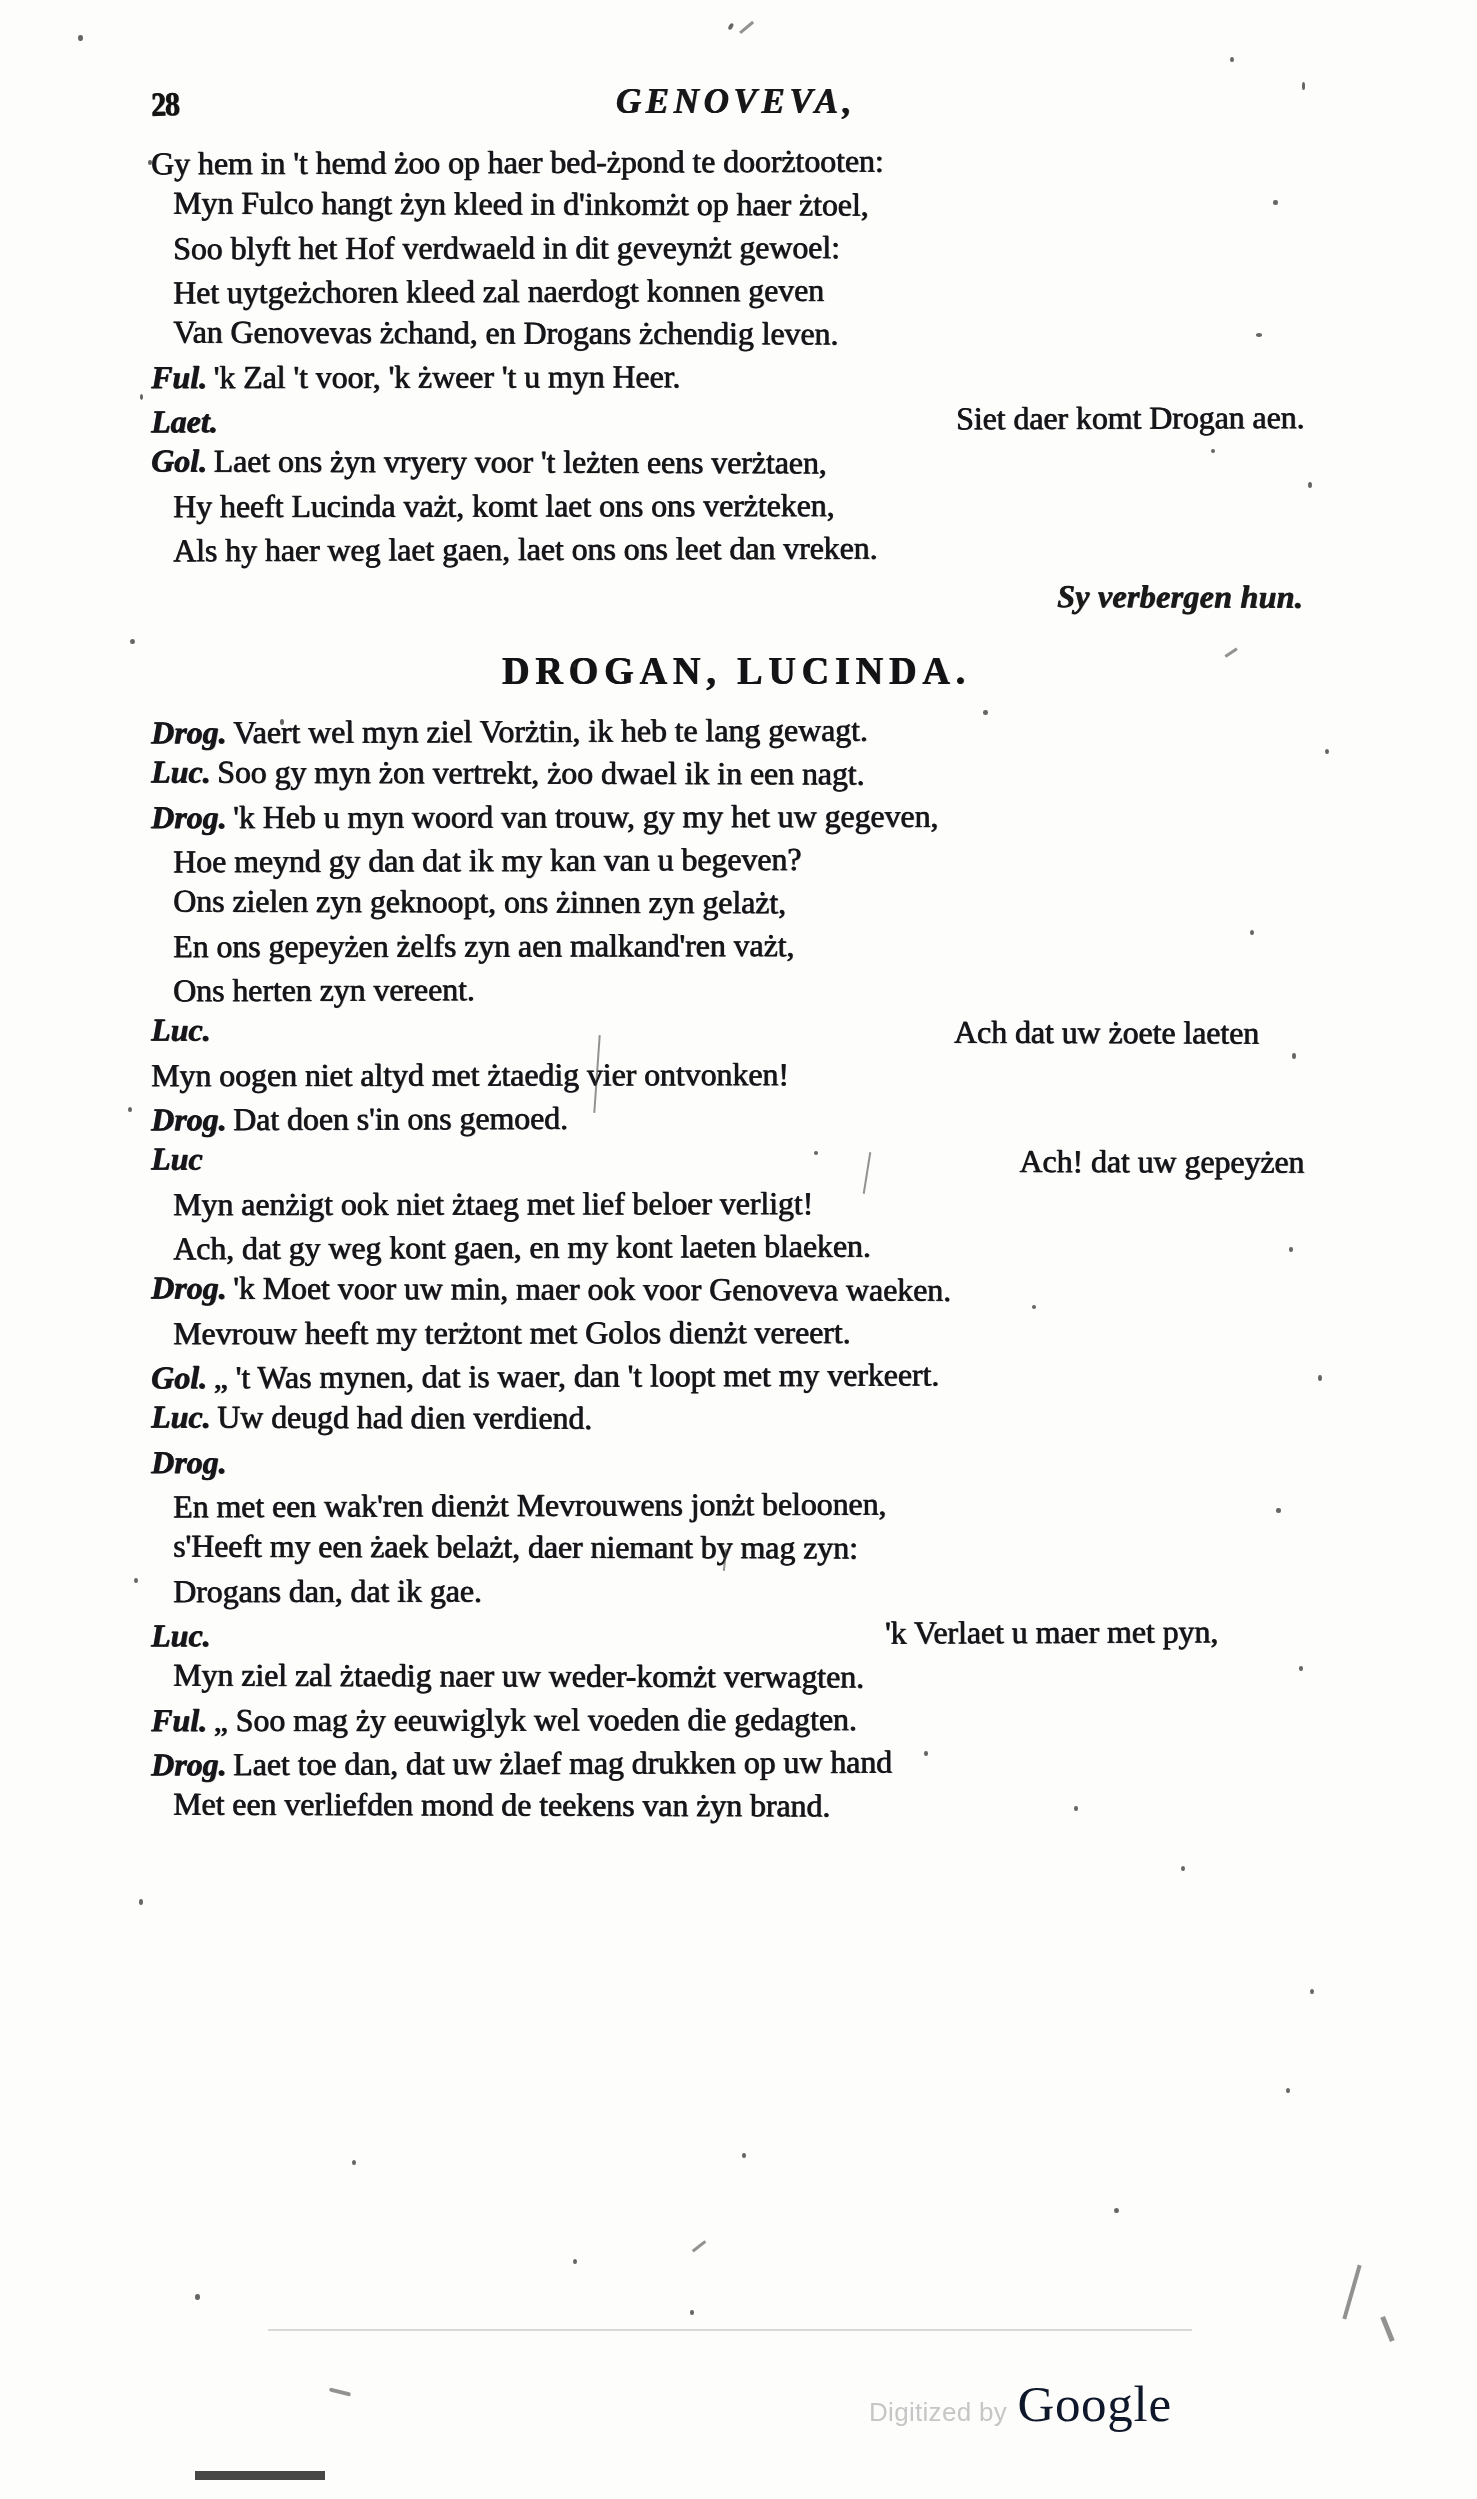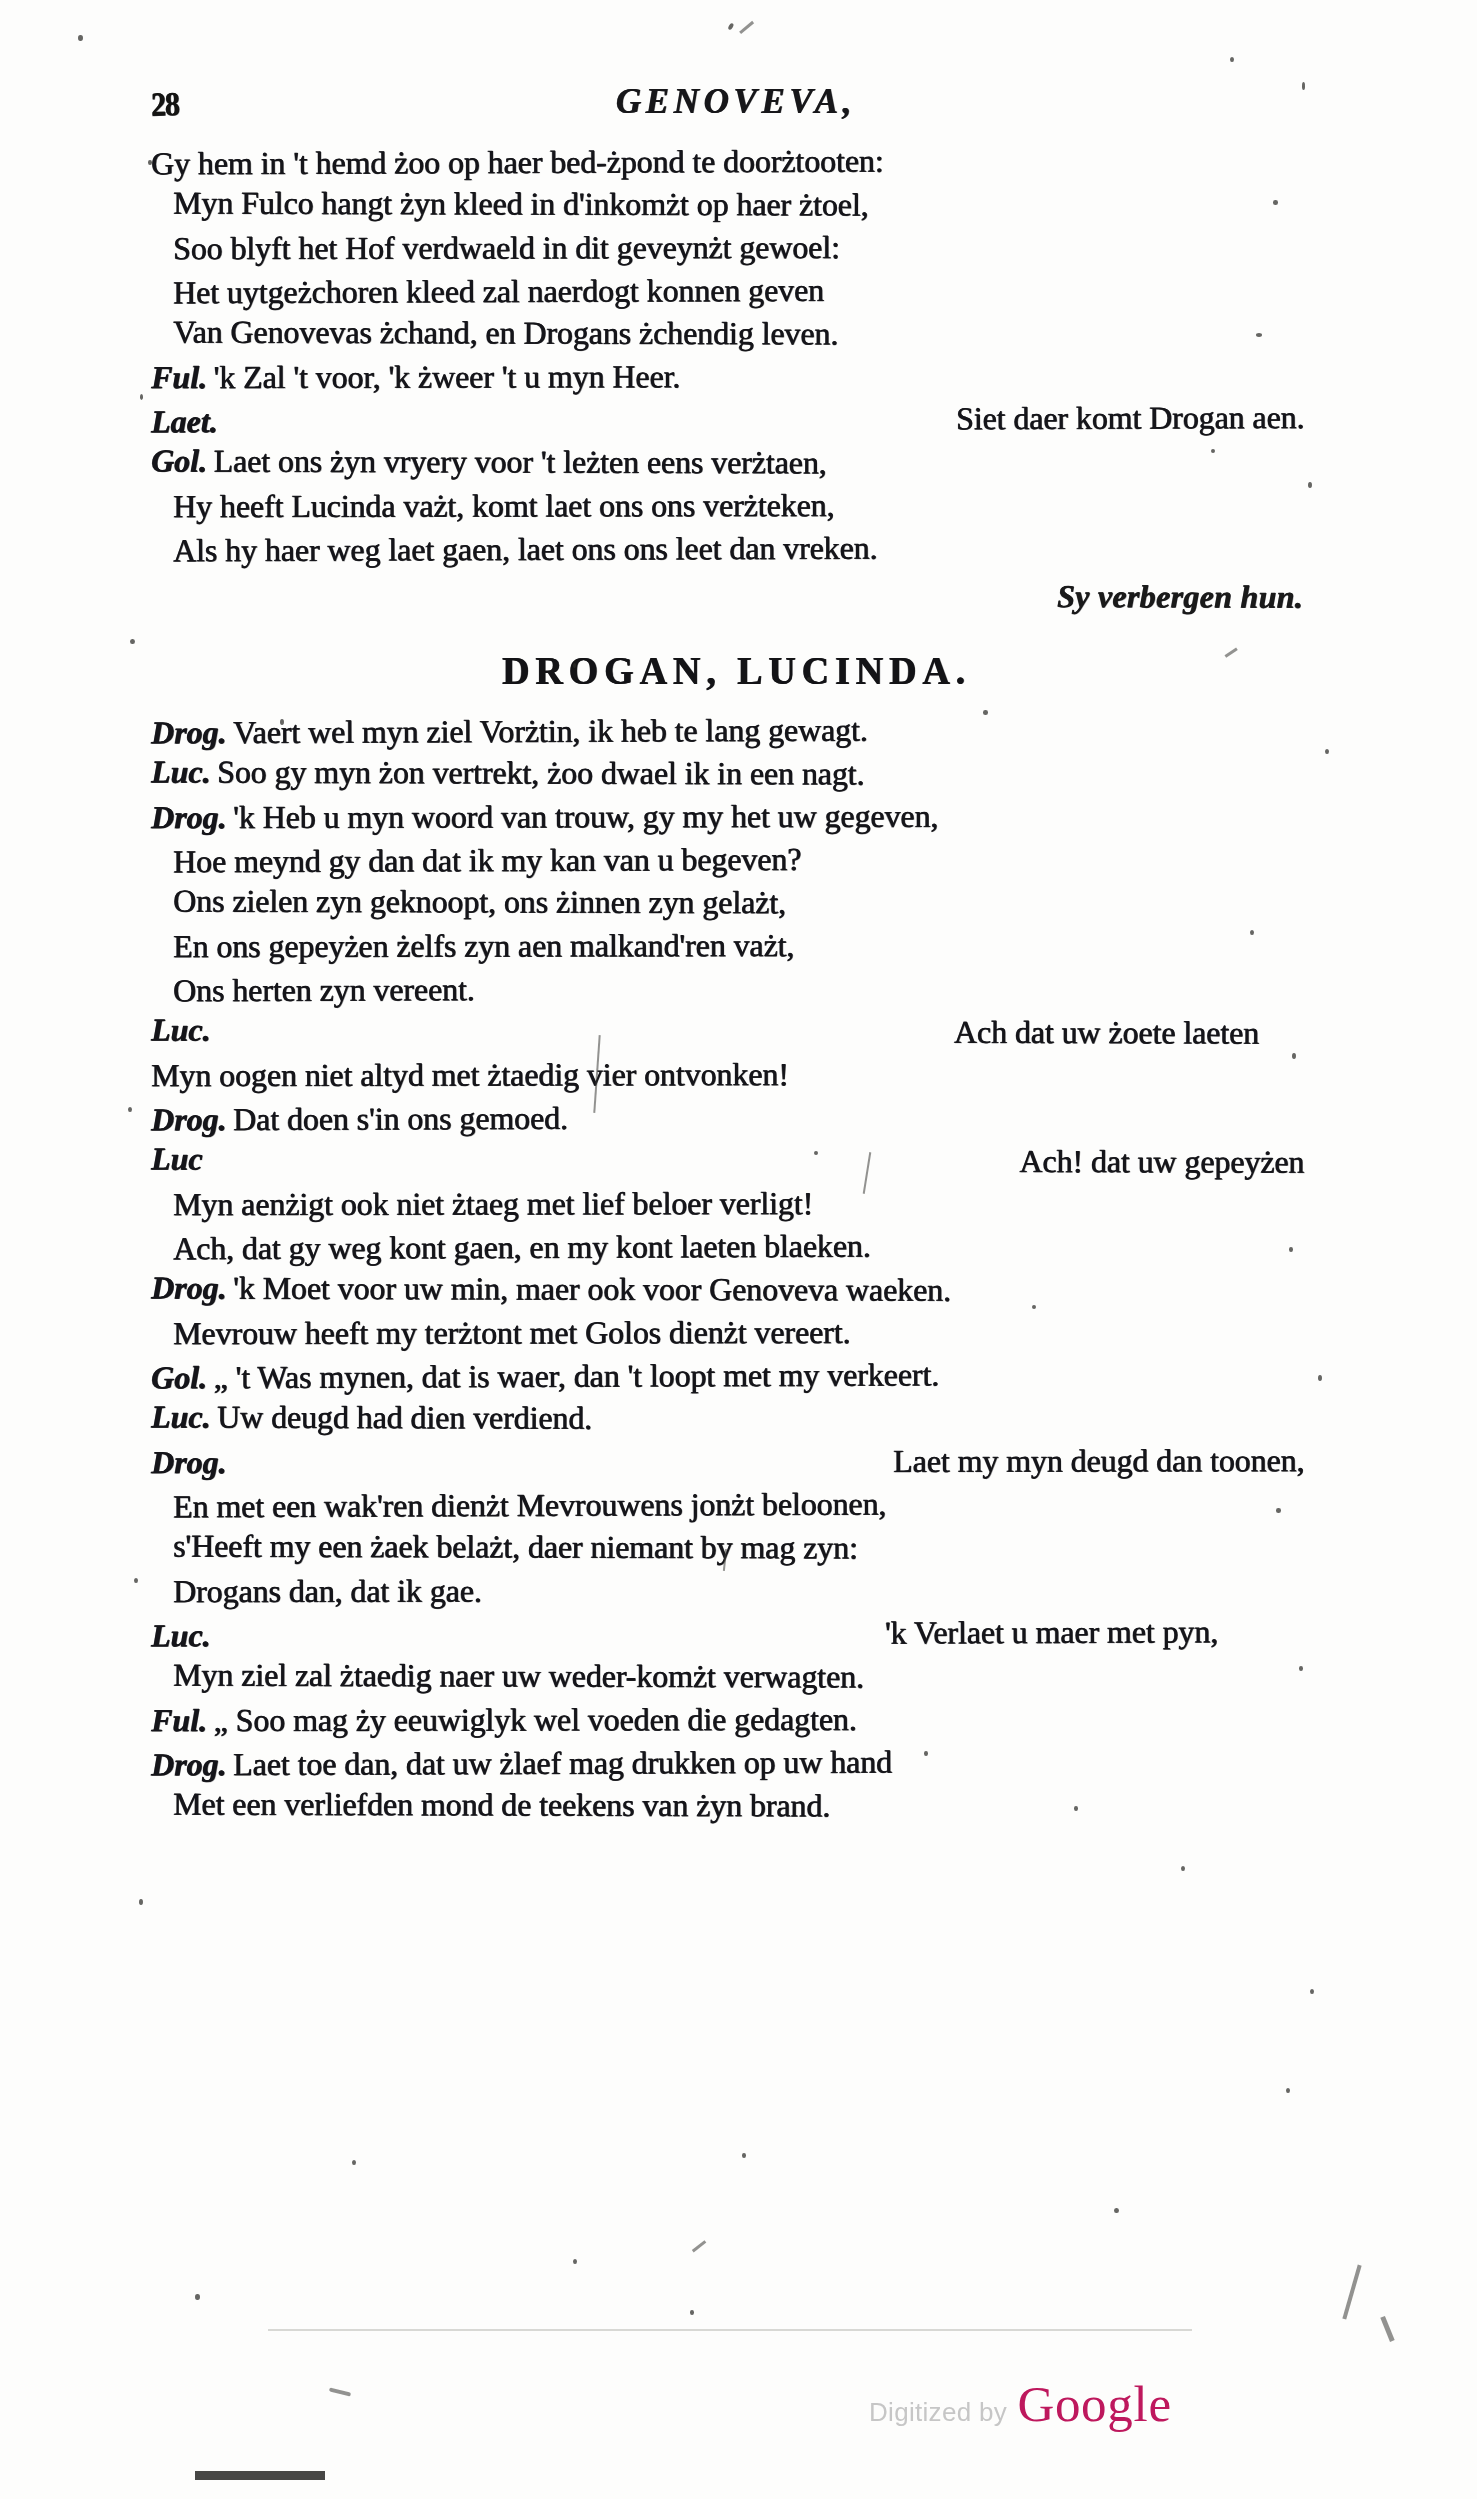--- a/index.html
+++ b/index.html
@@ -158,21 +158,21 @@
   #watermark .digi {
     font-family: "Liberation Sans", sans-serif;
     font-size: 26px;
     letter-spacing: 0.3px;
     color: #c6c6c6;
   }
   #watermark .goog {
     font-family: "Liberation Serif", serif;
     font-size: 51px;
     margin-left: 10.4px;
-    color: #be185d;
+    color: #0f172a;
     letter-spacing: 0.7px;
   }
 
   
   #edge-bar {
     position: absolute;
     left: 195px;
     top: 2471px;
     width: 130px;
     height: 9px;
@@ -267,21 +267,20 @@
 
       <div class="line skew-a">
         <span class="spk">Gol.</span><span class="txt">„ 't Was mynen, dat is waer, dan 't loopt met my verkeert.</span>
       </div>
       <div class="line skew-b">
         <span class="spk">Luc.</span><span class="txt">Uw deugd had dien verdiend.</span>
       </div>
 
       <div class="line split skew-c">
         <span class="spk">Drog.</span>
-        <span class="tail pull-1">Laet my myn deugd dan toonen,</span>
       </div>
       <div class="line indent skew-a"><span class="txt">En met een wak'ren dienżt Mevrouwens jonżt beloonen,</span></div>
       <div class="line indent skew-b"><span class="txt">s'Heeft my een żaek belażt, daer niemant by mag zyn:</span></div>
       <div class="line indent skew-c"><span class="txt">Drogans dan, dat ik gae.</span></div>
 
       <div class="line split skew-a">
         <span class="spk">Luc.</span>
         <span class="tail pull-3">'k Verlaet u maer met pyn,</span>
       </div>
       <div class="line indent skew-b"><span class="txt">Myn ziel zal żtaedig naer uw weder-komżt verwagten.</span></div>

